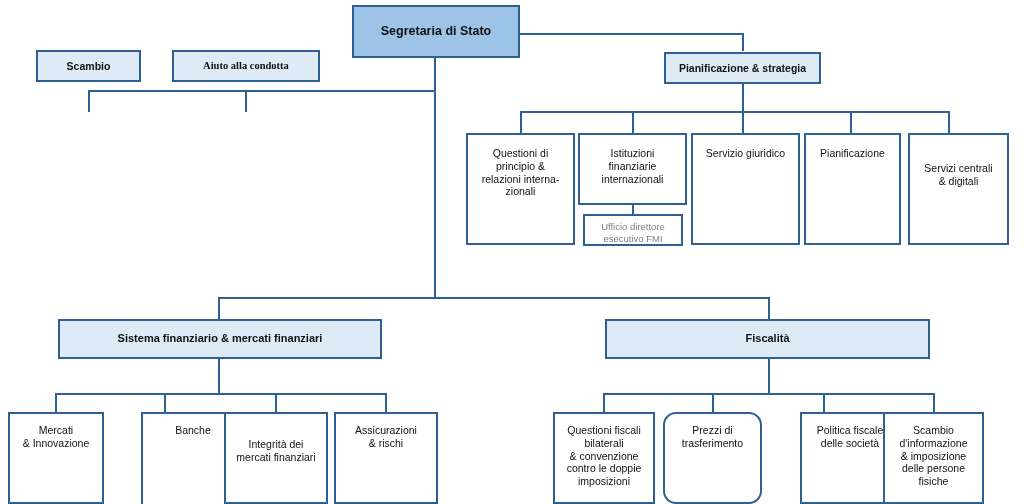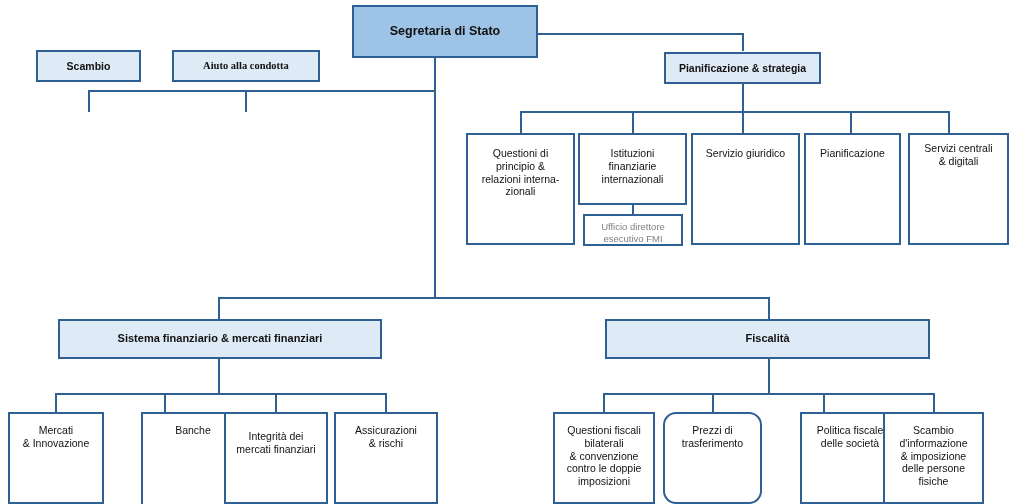--- a/index.html
+++ b/index.html
@@ -93,21 +93,21 @@
   <div class="line v" style="left:275px; top:393px; height:20px;"></div>
   <div class="line v" style="left:385px; top:393px; height:20px;"></div>
 
   <div class="line v" style="left:768px; top:358px; height:36px;"></div>
   <div class="line h" style="left:603px; top:393px; width:330px;"></div>
   <div class="line v" style="left:603px; top:393px; height:20px;"></div>
   <div class="line v" style="left:712px; top:393px; height:20px;"></div>
   <div class="line v" style="left:823px; top:393px; height:20px;"></div>
   <div class="line v" style="left:933px; top:393px; height:20px;"></div>
 
-  <div class="node fill-strong center-v" style="left:352px; top:5px; width:186px; height:53px; font-size:12.5px; font-weight:bold;">
+  <div class="node fill-strong center-v" style="left:352px; top:5px; width:168px; height:53px; font-size:12.5px; font-weight:bold;">
     <span class="label">Segretaria di Stato</span>
   </div>
 
   <div class="node fill-light center-v" style="left:36px; top:50px; width:105px; height:32px; font-size:10.5px; font-weight:bold;">
     <span class="label">Scambio</span>
   </div>
 
   <div class="node fill-light center-v" style="left:172px; top:50px; width:148px; height:32px; font-size:10.5px; font-weight:bold;font-family:Liberation Serif, serif;">
     <span class="label">Aiuto alla condotta</span>
   </div>
@@ -135,21 +135,21 @@
   </div>
 
   <div class="node" style="left:691px; top:133px; width:109px; height:112px; font-size:10.5px; padding-top:12px;">
     <span class="label">Servizio giuridico</span>
   </div>
 
   <div class="node" style="left:804px; top:133px; width:97px; height:112px; font-size:10.5px; padding-top:12px;">
     <span class="label">Pianificazione</span>
   </div>
 
-  <div class="node" style="left:908px; top:133px; width:101px; height:112px; font-size:10.5px; padding-top:7px;">
+  <div class="node" style="left:908px; top:133px; width:101px; height:112px; font-size:10.5px; padding-top:27px;">
     <span class="label">Servizi centrali
 &amp; digitali</span>
   </div>
 
   <div class="node fill-light center-v" style="left:58px; top:319px; width:324px; height:40px; font-size:11px; font-weight:bold;">
     <span class="label">Sistema finanziario &amp; mercati finanziari</span>
   </div>
 
   <div class="node fill-light center-v" style="left:605px; top:319px; width:325px; height:40px; font-size:11px; font-weight:bold;">
     <span class="label">Fiscalità</span>
@@ -157,21 +157,21 @@
 
   <div class="node" style="left:8px; top:412px; width:96px; height:92px; font-size:10.5px; padding-top:10px;">
     <span class="label">Mercati
 &amp; Innovazione</span>
   </div>
 
   <div class="node" style="left:114px; top:412px; width:104px; height:108px; font-size:10.5px; padding-top:10px;margin-left:27px;">
     <span class="label">Banche</span>
   </div>
 
-  <div class="node" style="left:224px; top:412px; width:104px; height:92px; font-size:10.5px; padding-top:16px;">
+  <div class="node" style="left:224px; top:412px; width:104px; height:92px; font-size:10.5px; padding-top:24px;">
     <span class="label">Integrità dei
 mercati finanziari</span>
   </div>
 
   <div class="node" style="left:334px; top:412px; width:104px; height:92px; font-size:10.5px; padding-top:10px;">
     <span class="label">Assicurazioni
 &amp; rischi</span>
   </div>
 
   <div class="node" style="left:553px; top:412px; width:102px; height:92px; font-size:10.5px; padding-top:10px;">

